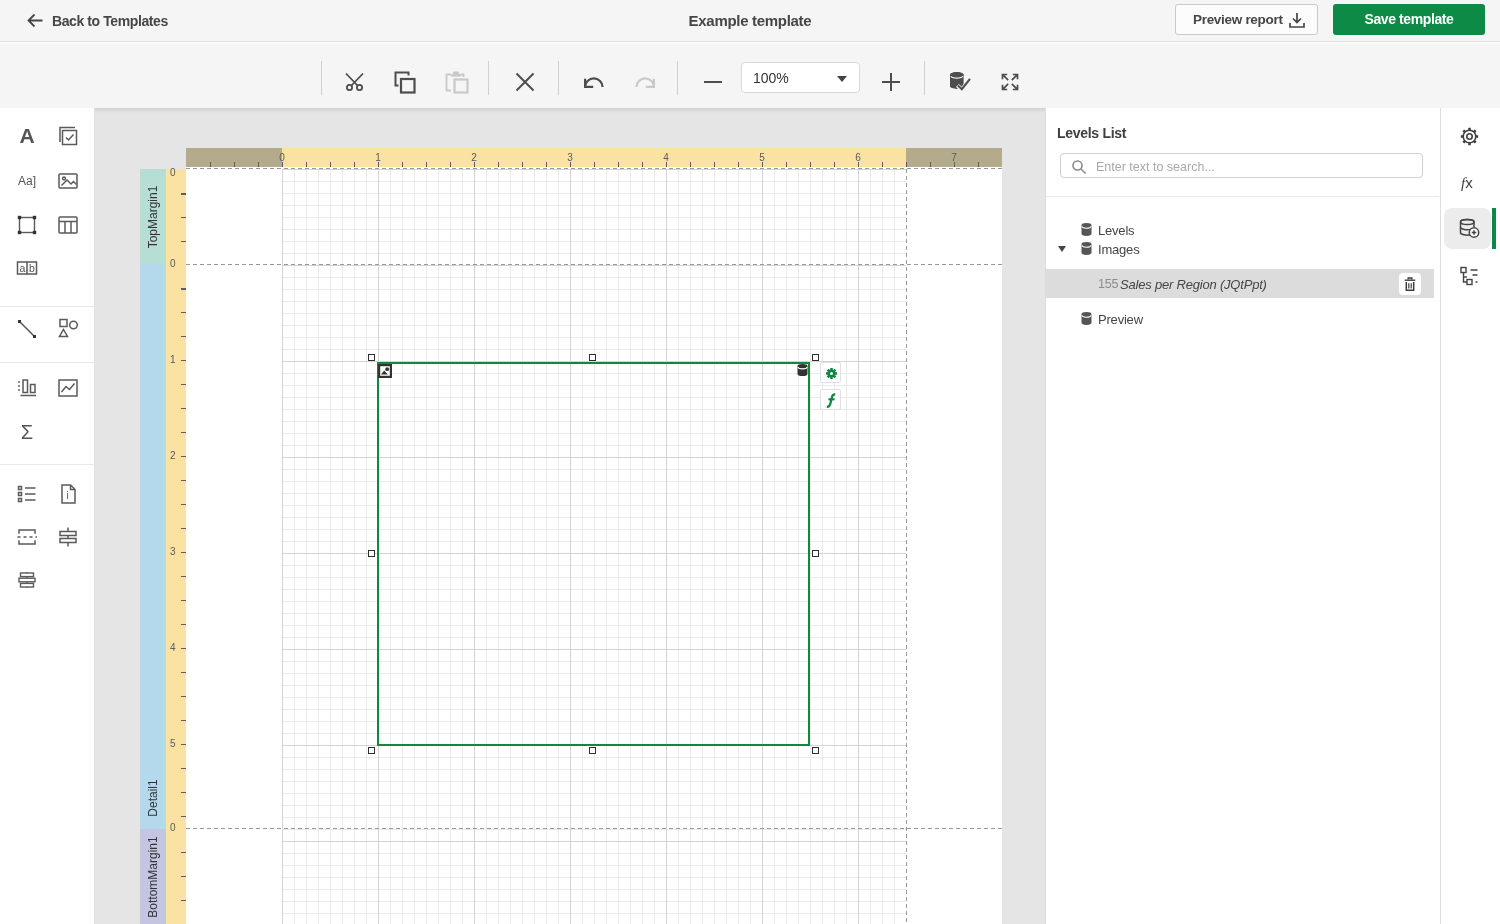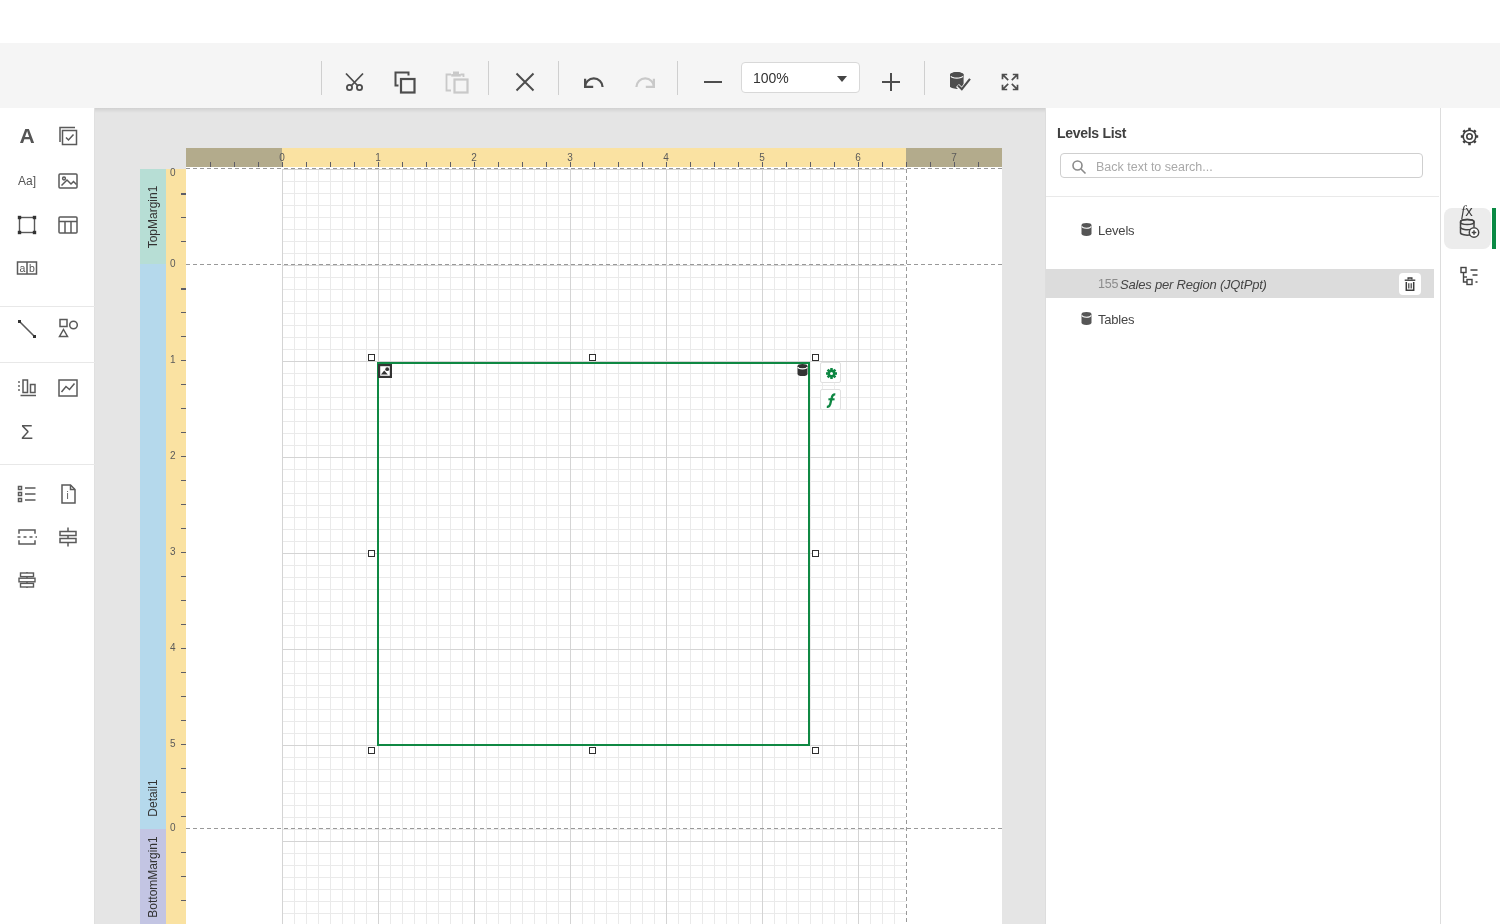--- a/index.html
+++ b/index.html
@@ -157,20 +157,35 @@
     <svg class="abs" style="left:4px; top:3px;" width="13" height="15" viewBox="0 0 13 15">
       <g stroke="#0e8743" fill="none">
         <path d="M10.3 1.3 C8.2 1.1 7.3 2.3 6.9 4.3 L5.2 11.3 C4.7 13.3 3.7 14 1.8 13.9" stroke-width="2.3"></path>
         <path d="M3.4 6.3 H9.6" stroke-width="2.1"></path>
       </g>
     </svg>
   </div>
 
   <div id="canvasshadow"></div>
 
+  <div id="topbar">
+    <svg class="abs" style="left:27px; top:13px;" width="17" height="15" viewBox="0 0 17 15">
+      <path d="M15.5 7.5 H2 M7.5 1.5 L1.5 7.5 L7.5 13.5" stroke="#464646" stroke-width="1.8" fill="none"></path>
+    </svg>
+    <span id="backtxt">Back to Templates</span>
+    <div id="title">Example template</div>
+    <div id="previewbtn">
+      <span>Preview report</span>
+      <svg class="abs" style="left:112px; top:7px;" width="18" height="17" viewBox="0 0 18 17">
+        <path d="M9 1 V10 M5 6.5 L9 10.5 L13 6.5" stroke="#464646" stroke-width="1.7" fill="none"></path>
+        <path d="M2 11 V15 H16 V11" stroke="#464646" stroke-width="1.7" fill="none"></path>
+      </svg>
+    </div>
+    <div id="savebtn">Save template</div>
+  </div>
 
   <div id="toolbar">
     <div class="tsep" style="left:321px;"></div>
     <svg class="ticon" style="left:344px;" width="24" height="24" viewBox="0 0 24 24">
       <g stroke="#4d4d4d" stroke-width="1.8" fill="none">
         <circle cx="5.5" cy="17.5" r="2.6"></circle>
         <circle cx="15.5" cy="17.5" r="2.6"></circle>
         <path d="M7.5 15.5 L19 3.5 M13.5 15.5 L2 3.5"></path>
       </g>
     </svg>
@@ -342,43 +357,53 @@
     </g>
   </svg>
 
   <div id="rpanel"></div>
   <div id="fieldlist">Levels List</div>
   <div id="search">
     <svg class="abs" style="left:10px; top:5px;" width="16" height="16" viewBox="0 0 16 16">
       <circle cx="6.5" cy="6.5" r="4.5" stroke="#8a8a8a" stroke-width="1.6" fill="none"></circle>
       <path d="M10 10 L14.5 14.5" stroke="#8a8a8a" stroke-width="1.6"></path>
     </svg>
-    <span>Back text to search...</span>
+    <span>Enter text to search...</span>
   </div>
   <div id="rsep"></div>
 
   <div id="selrow"></div>
 
   <div class="treerow" style="top:196px;margin-top:16px;">
     <svg class="cyl" style="top:50%;" width="11" height="13" viewBox="0 0 11 13">
       <path d="M0.5 2.4 A5 2.4 0 0 1 10.5 2.4 L10.5 10.6 A5 2.4 0 0 1 0.5 10.6 Z" fill="#555"></path>
       <path d="M1 3.3 A4.5 1.9 0 0 0 10 3.3" stroke="#fff" stroke-width="1.1" fill="none"></path>
     </svg>
     <span class="treetxt">Levels</span>
   </div>
+  <div class="treerow" style="top:231px;">
+    <svg class="abs" style="left:13px; top:15px;" width="8" height="6" viewBox="0 0 8 6">
+        <path d="M0 0 H8 L4 6 Z" fill="#454545"></path>
+      </svg>
+    <svg class="cyl" style="top:50%;" width="11" height="13" viewBox="0 0 11 13">
+      <path d="M0.5 2.4 A5 2.4 0 0 1 10.5 2.4 L10.5 10.6 A5 2.4 0 0 1 0.5 10.6 Z" fill="#555"></path>
+      <path d="M1 3.3 A4.5 1.9 0 0 0 10 3.3" stroke="#fff" stroke-width="1.1" fill="none"></path>
+    </svg>
+    <span class="treetxt">Images</span>
+  </div>
   <div class="treerow" style="top:266px;">
     <span class="treetxt" style="color:#8c8c8c; font-size:12.5px;">155</span>
     <span class="treetxt" style="left:75px;font-style:italic;">Sales per Region (JQtPpt)</span>
   </div>
   <div class="treerow" style="top:301px;">
     <svg class="cyl" style="top:50%;" width="11" height="13" viewBox="0 0 11 13">
       <path d="M0.5 2.4 A5 2.4 0 0 1 10.5 2.4 L10.5 10.6 A5 2.4 0 0 1 0.5 10.6 Z" fill="#555"></path>
       <path d="M1 3.3 A4.5 1.9 0 0 0 10 3.3" stroke="#fff" stroke-width="1.1" fill="none"></path>
     </svg>
-    <span class="treetxt">Tables</span>
+    <span class="treetxt">Preview</span>
   </div>
 
   <div id="trashbtn">
     <svg class="abs" style="left:5px; top:4px;" width="12" height="14" viewBox="0 0 12 14">
       <path d="M0.7 3.2 H11.3" stroke="#3c3c3c" stroke-width="1.4"></path>
       <path d="M4.1 2.6 V1 H7.9 V2.6" stroke="#3c3c3c" stroke-width="1.3" fill="none"></path>
       <path d="M2.3 5 V13.2 H9.7 V5" stroke="#3c3c3c" stroke-width="1.5" fill="none"></path>
       <path d="M4.8 6.3 V11.6 M7.2 6.3 V11.6" stroke="#3c3c3c" stroke-width="1.2"></path>
     </svg>
   </div>
@@ -390,21 +415,21 @@
   <svg class="abs" style="left:1460px; top:127px;" width="19" height="19" viewBox="0 0 19 19">
     <g stroke="#404040" fill="none">
       <circle cx="9.5" cy="9.5" r="6.3" stroke-width="1.6"></circle>
       <circle cx="9.5" cy="9.5" r="2.7" stroke-width="1.6"></circle>
       <g stroke-width="2.6">
         <path d="M9.5 0.8 V3.2 M9.5 15.8 V18.2 M0.8 9.5 H3.2 M15.8 9.5 H18.2"></path>
         <path d="M3.35 3.35 L5 5 M14 14 L15.65 15.65 M15.65 3.35 L14 5 M5 14 L3.35 15.65"></path>
       </g>
     </g>
   </svg>
-  <span class="abs" style="left:1461px; top:174px; font-size:15px; color:#3f3f3f;margin-top:28px;"><i style="font-family:'Liberation Serif',serif;">f</i>x</span>
+  <span class="abs" style="left:1461px; top:174px; font-size:15px; color:#3f3f3f;"><i style="font-family:'Liberation Serif',serif;">f</i>x</span>
   <svg class="abs" style="left:1459px; top:218px;" width="21" height="21" viewBox="0 0 21 21">
     <g stroke="#444" stroke-width="1.5" fill="none">
       <path d="M1.5 4 A6.75 2.5 0 0 1 15 4 L15 9"></path>
       <path d="M1.5 4 L1.5 14.5 A6.75 2.5 0 0 0 12 16.7"></path>
       <ellipse cx="8.25" cy="4" rx="6.75" ry="2.5"></ellipse>
       <path d="M1.5 9.25 A6.75 2.5 0 0 0 12.5 11.1"></path>
       <circle cx="15" cy="14.5" r="4.7" fill="#fff"></circle>
       <path d="M15 12.2 V16.8 M12.7 14.5 H17.3"></path>
     </g>
   </svg>

